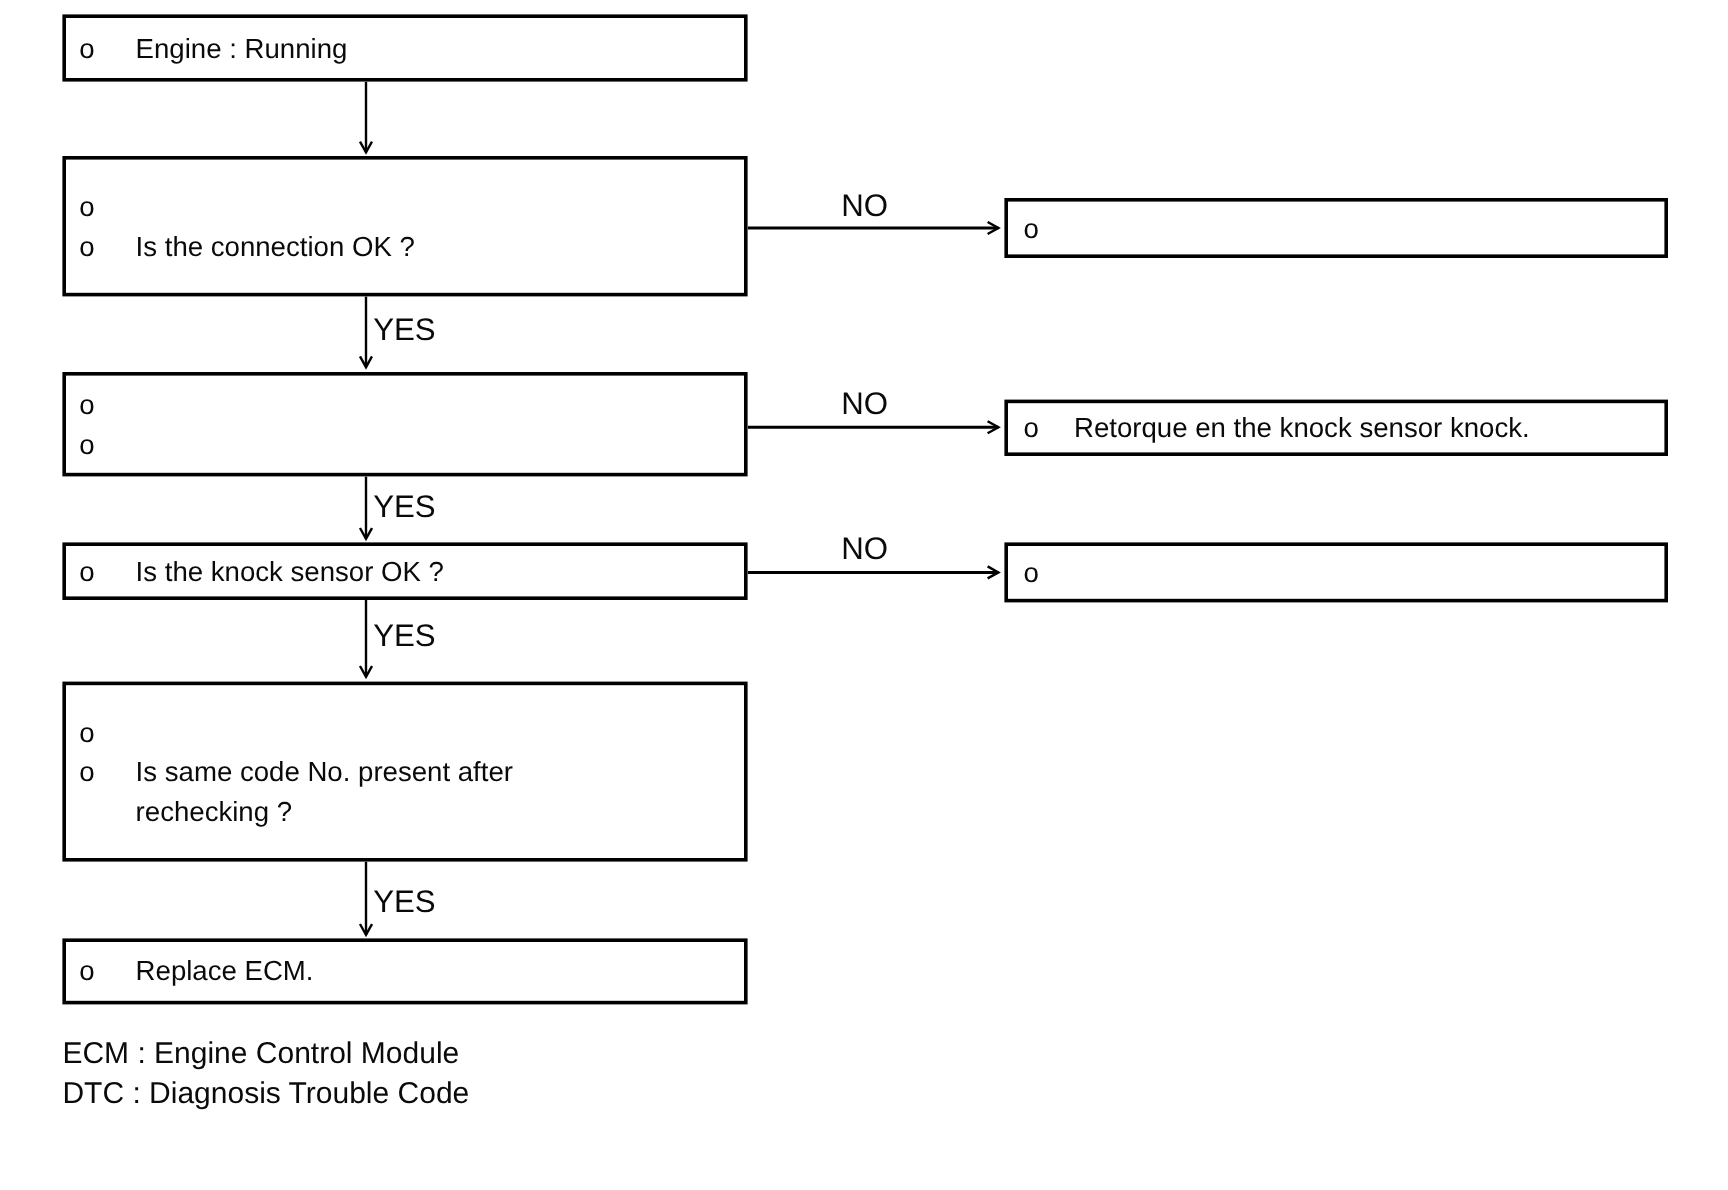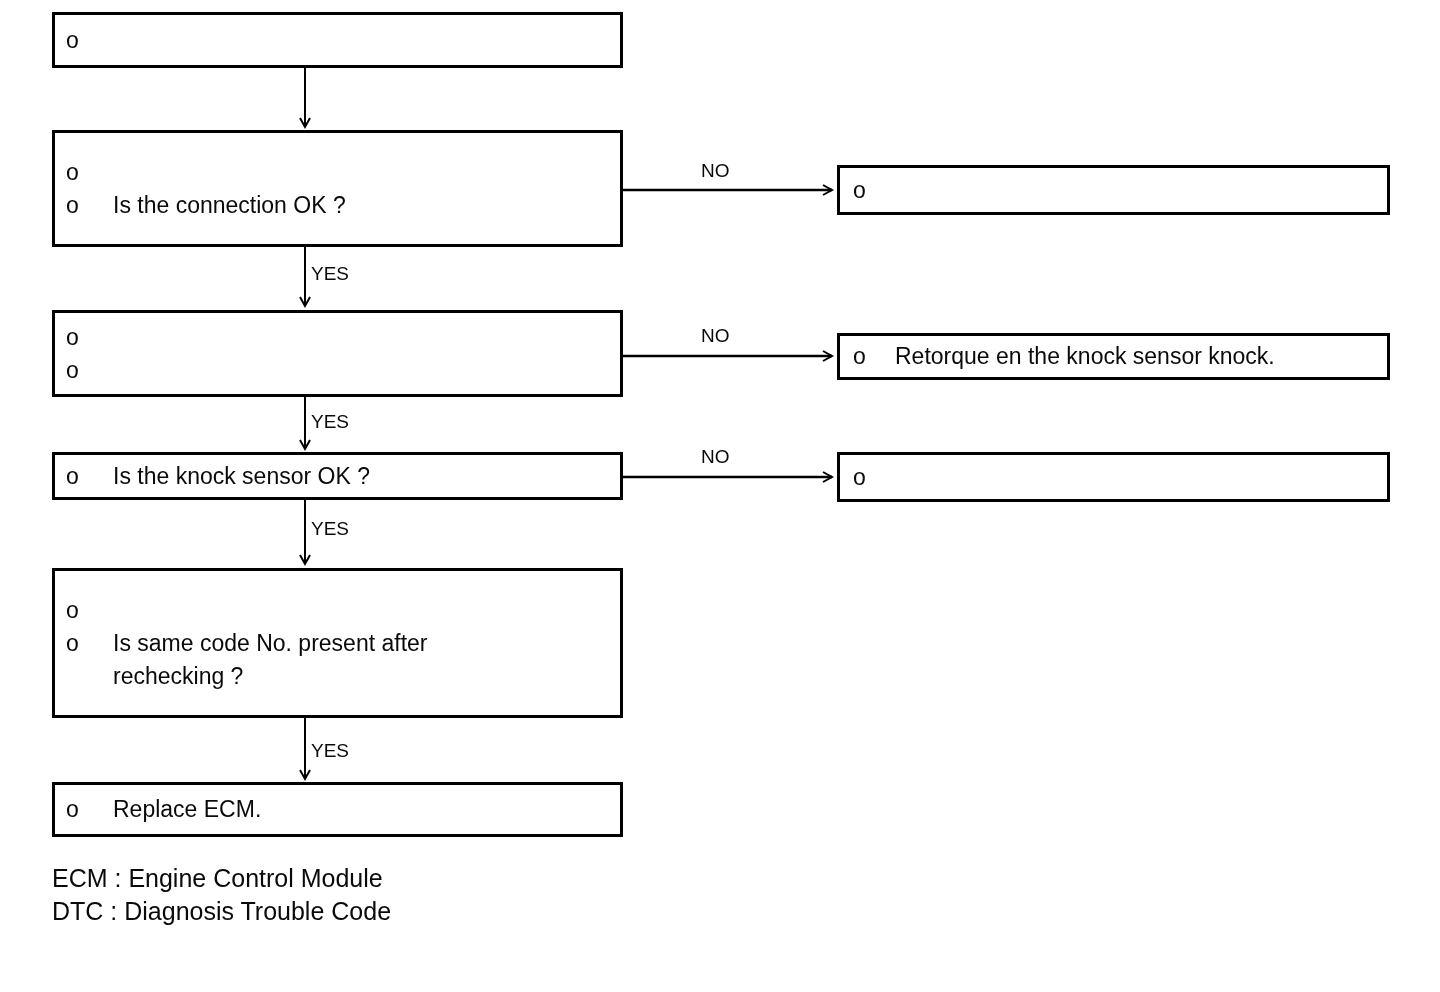--- a/index.html
+++ b/index.html
@@ -58,21 +58,21 @@
   .step-3 { left: 52px;  top: 310px; width: 571px; height: 87px; }
   .step-4 { left: 52px;  top: 452px; width: 571px; height: 48px; }
   .step-5 { left: 52px;  top: 568px; width: 571px; height: 150px; }
   .step-6 { left: 52px;  top: 782px; width: 571px; height: 55px; }
   
   .action-1 { left: 837px; top: 165px; width: 553px; height: 50px; }
   .action-2 { left: 837px; top: 333px; width: 553px; height: 47px; }
   .action-3 { left: 837px; top: 452px; width: 553px; height: 50px; }
   .lbl {
     position: absolute;
-    font-size: 19px;
+    font-size: 26px;
     line-height: 30px;
     color: #0a0a0a;
   }
   .lbl-yes-1 { left: 311px; top: 259px; }
   .lbl-yes-2 { left: 311px; top: 407px; }
   .lbl-yes-3 { left: 311px; top: 514px; }
   .lbl-yes-4 { left: 311px; top: 736px; }
   .lbl-no-1  { left: 701px; top: 156px; }
   .lbl-no-2  { left: 701px; top: 321px; }
   .lbl-no-3  { left: 701px; top: 442px; }
@@ -101,20 +101,21 @@
     <path d="M305 500 V 564" stroke="#000000" stroke-width="2" fill="none" marker-end="url(#ah)"></path>
     <path d="M305 718 V 779" stroke="#000000" stroke-width="2" fill="none" marker-end="url(#ah)"></path>
     <path d="M623 190 H 832" stroke="#000000" stroke-width="2.5" fill="none" marker-end="url(#ah)"></path>
     <path d="M623 356 H 832" stroke="#000000" stroke-width="2.5" fill="none" marker-end="url(#ah)"></path>
     <path d="M623 477 H 832" stroke="#000000" stroke-width="2.5" fill="none" marker-end="url(#ah)"></path>
   </svg>
 
   <div class="box step-1">
     <div class="row">
       <span class="bullet">o</span>
+      <span class="btext">Engine : Running</span>
     </div>
   </div>
 
   <div class="box step-2">
     <div class="row">
       <span class="bullet">o</span>
     </div>
     <div class="row">
       <span class="bullet">o</span>
       <span class="btext">Is the connection OK ?</span>

